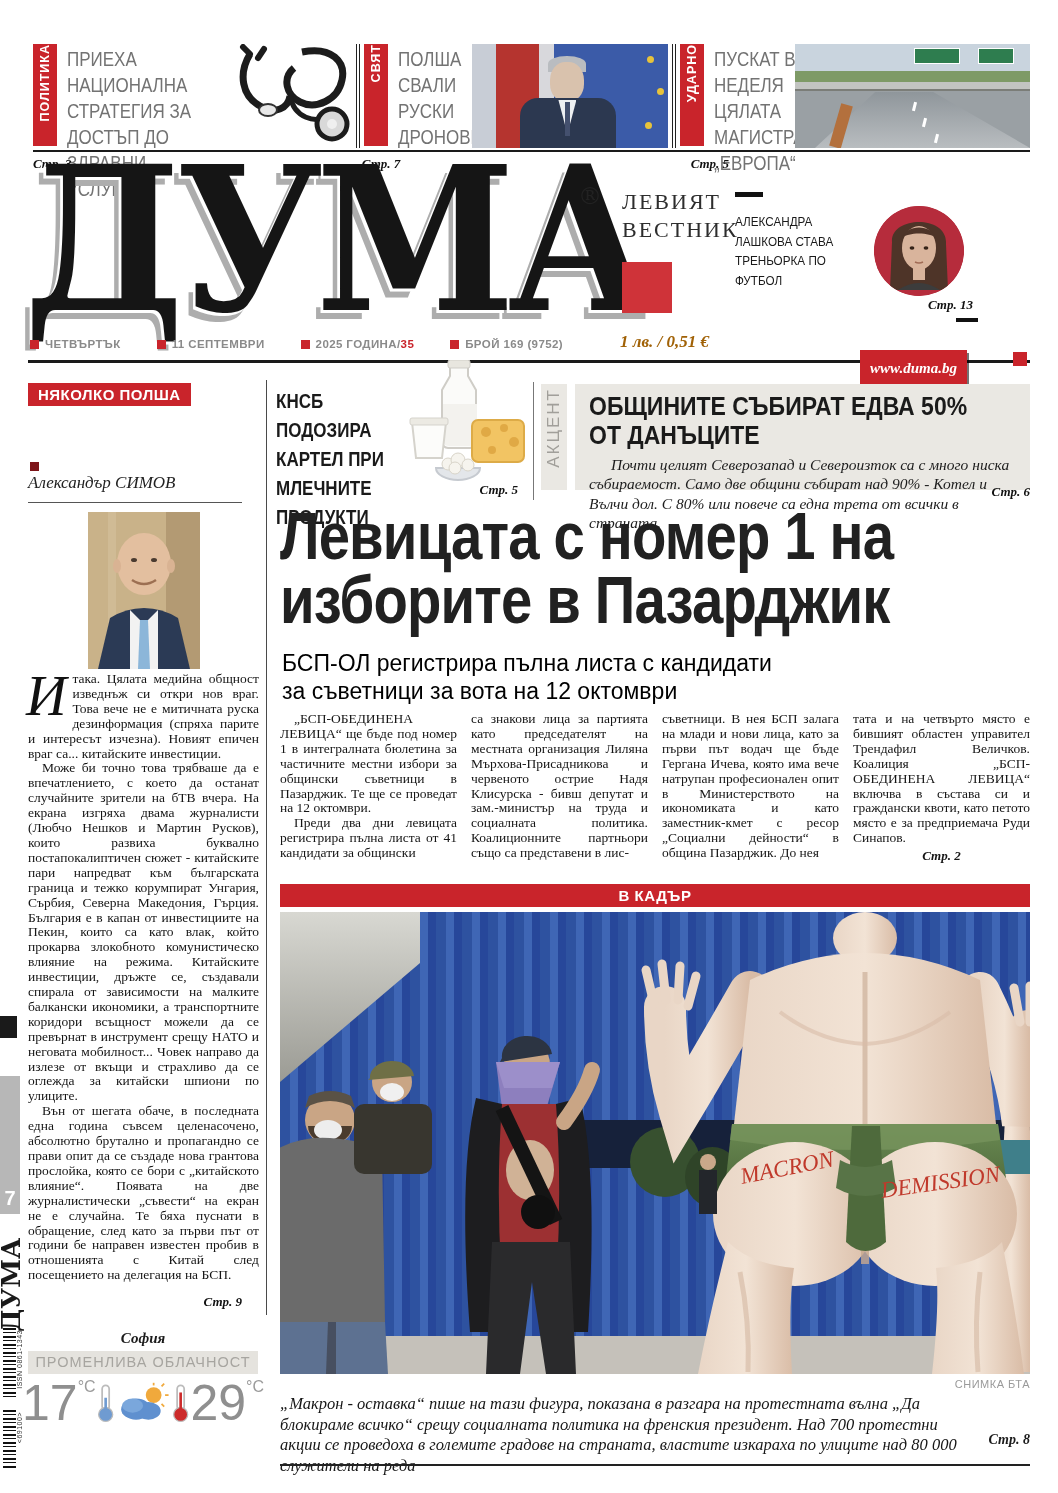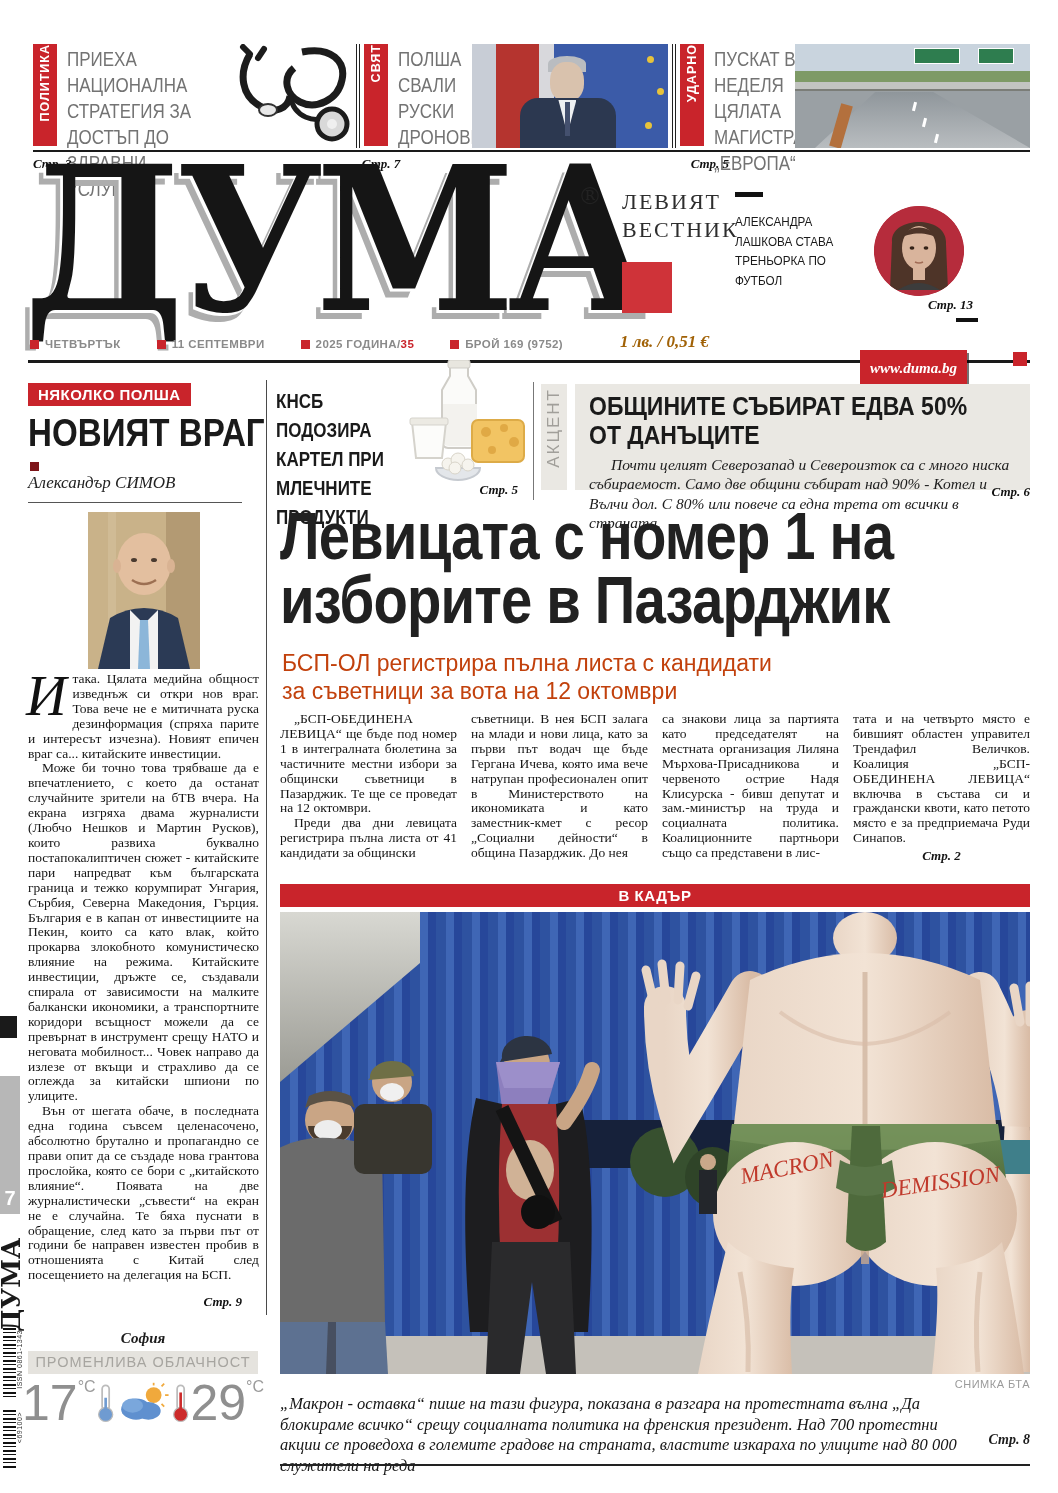--- a/index.html
+++ b/index.html
@@ -107,21 +107,21 @@
   .acc-label{left:541px;top:384px;width:26px;height:106px;background:#eae8e3;color:#a19f9a;
              font-size:17px;letter-spacing:2px;text-align:center;}
   .acc-label span{writing-mode:vertical-rl;transform:rotate(180deg);display:inline-block;margin-top:4px;}
   .acc-box{left:575px;top:384px;width:455px;height:106px;background:#eae8e3;box-sizing:border-box;padding:8px 14px 0;}
   .acc-title{font-weight:700;font-size:25px;color:#1a1a1a;}
   .acc-text{margin-top:5px;font:italic 400 15.5px/1.25 "Liberation Serif",serif;color:#1c1c1c;text-indent:22px;}
   .acc-page{left:910px;top:484px;width:120px;text-align:right;}
 
   
   .lead-h{left:280px;top:504px;font-weight:700;font-size:67px;line-height:.96;color:#212121;letter-spacing:-1px;}
-  .lead-sub{left:282px;top:650px;font-size:23px;line-height:1.2;color:#c2410c;}
+  .lead-sub{left:282px;top:650px;font-size:23px;line-height:1.2;color:#000000;}
   .lead-cols{left:280px;top:712px;width:750px;display:flex;gap:14px;}
   .lead-cols .col{flex:1;font-family:"Liberation Serif",serif;font-size:13.5px;line-height:14.9px;text-align:justify;color:#151515;}
   .lead-cols p{margin:0;}
   .lead-cols p.ind{text-indent:14px;}
   .lead-page{text-align:center;font:italic 700 13px "Liberation Serif",serif;margin-top:2px;}
   .banner{left:280px;top:884px;width:750px;height:23px;background:#c9242b;color:#fff;
           font:700 15px/23px "Liberation Sans",sans-serif;text-align:center;letter-spacing:.5px;}
 
   
   .photo{left:280px;top:912px;width:750px;height:462px;overflow:hidden;background:
@@ -253,23 +253,20 @@
 
   <div class="abs edge-blk"></div>
   <div class="abs edge-bar">7</div>
   <div class="abs edge-duma vtext">ДУМА</div>
   <div class="abs barcode bc1"></div>
   <div class="abs bc-txt bct1 vtext">ISSN 0861-1343</div>
   <div class="abs barcode bc2"></div>
   <div class="abs bc-txt bct2 vtext">&lt;69100&gt;</div>
 
   <div class="abs kicker">НЯКОЛКО ПОЛША</div>
-  <div class="abs op-title">
-      <span class="cx" style="transform:scaleX(.85)">НОВИЯТ ВРАГ</span>
-    </div>
   <div class="abs op-bullet"></div>
   <div class="abs op-author">Александър СИМОВ</div>
   <div class="abs op-rule"></div>
   <div class="abs portrait">
     <svg width="112" height="157" viewBox="0 0 112 157">
       <rect width="112" height="157" fill="#c9b289"></rect>
       <rect x="78" width="34" height="157" fill="#b39a73"></rect>
       <rect x="20" y="0" width="8" height="157" fill="#d6c29d" opacity=".6"></rect>
       <ellipse cx="56" cy="52" rx="27" ry="31" fill="#e3bf9f"></ellipse>
       <ellipse cx="29" cy="54" rx="4" ry="7" fill="#d9b393"></ellipse>
@@ -363,24 +360,24 @@
   <div class="abs lead-sub">
     <div>БСП-ОЛ регистрира пълна листа с кандидати</div>
     <div>за съветници за вота на 12 октомври</div>
   </div>
   <div class="abs lead-cols">
     <div class="col">
       <p class="ind">„БСП-ОБЕДИНЕНА ЛЕВИЦА“ ще бъде под номер 1 в интегралната бюлетина за частичните местни избори за общински съветници в Пазарджик. Те ще се проведат на 12 октомври.</p>
       <p class="ind">Преди два дни левицата регистрира пълна листа от 41 кандидати за общински</p>
     </div>
     <div class="col">
+        <p>са знакови лица за партията като председателят на местната организация Лиляна Мърхова-Присадникова и червеното острие Надя Клисурска - бивш депутат и зам.-министър на труда и социалната политика. Коалиционните партньори също са представени в лис-</p>
+      </div>
+    <div class="col">
         <p>съветници. В нея БСП залага на млади и нови лица, като за първи път водач ще бъде Гергана Ичева, която има вече натрупан професионален опит в Министерството на икономиката и като заместник-кмет с ресор „Социални дейности“ в община Пазарджик. До нея</p>
-      </div>
-    <div class="col">
-        <p>са знакови лица за партията като председателят на местната организация Лиляна Мърхова-Присадникова и червеното острие Надя Клисурска - бивш депутат и зам.-министър на труда и социалната политика. Коалиционните партньори също са представени в лис-</p>
       </div>
     <div class="col">
       <p>тата и на четвърто място е бившият областен управител Трендафил Величков. Коалиция „БСП-ОБЕДИНЕНА ЛЕВИЦА“ включва в състава си и граждански квоти, като петото място е за предприемача Руди Синапов.</p>
       <div class="lead-page">Стр. 2</div>
     </div>
   </div>
   <div class="abs banner">В КАДЪР</div>
 
   <div class="abs photo">
     <div class="ph-bridge"></div>

